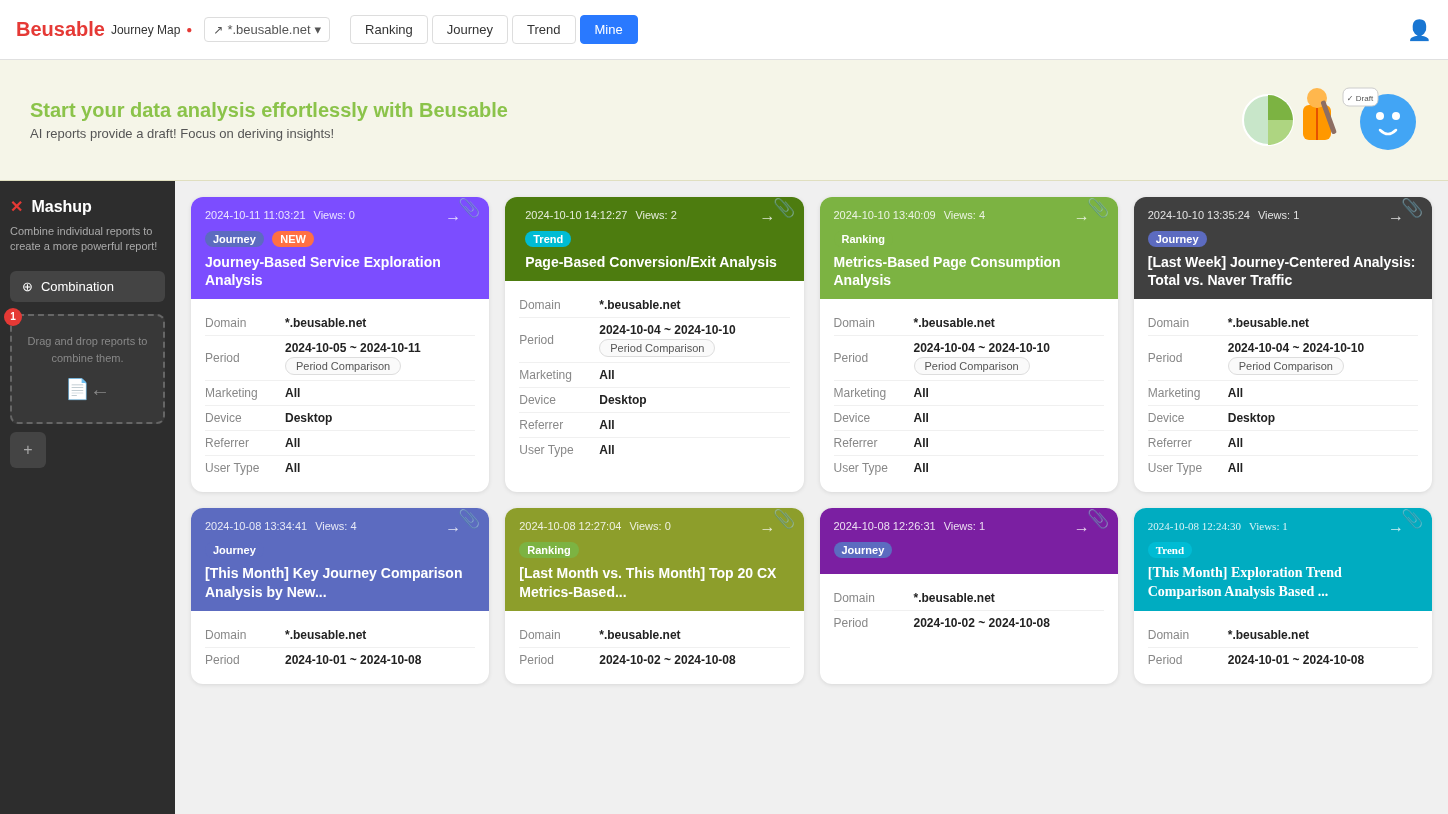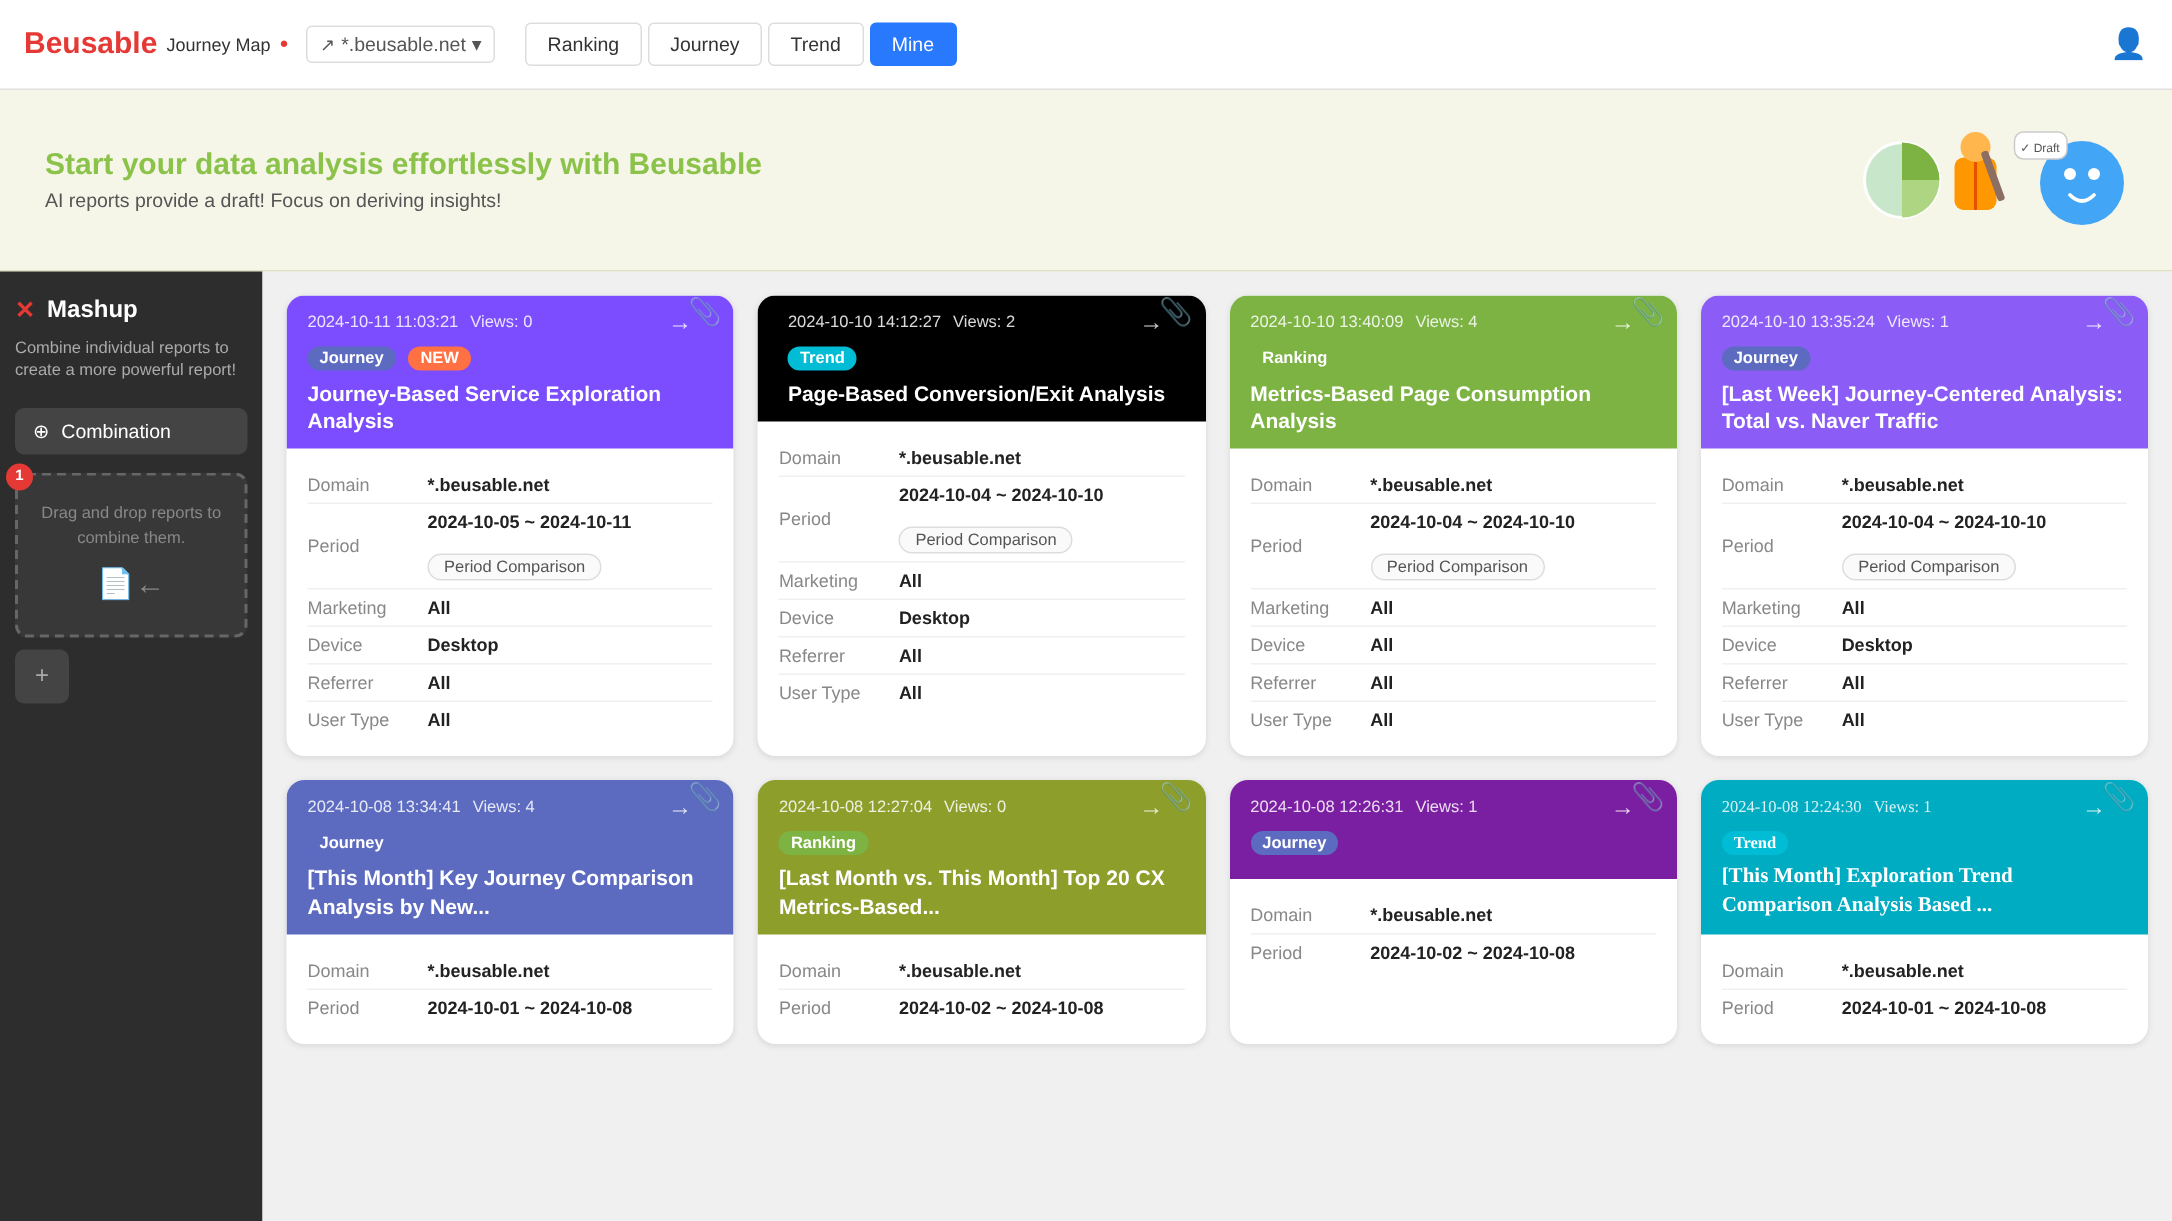--- a/index.html
+++ b/index.html
@@ -34,40 +34,40 @@
     .sidebar-add { width: 36px; height: 36px; background: #444; border-radius: 6px; display: flex; align-items: center; justify-content: center; color: #aaa; cursor: pointer; margin-top: 8px; font-size: 16px; }
 
     
     .content { flex: 1; padding: 16px; overflow-y: auto; background: #f0f0f0; }
     .cards-grid { display: grid; grid-template-columns: repeat(4, 1fr); gap: 16px; }
 
     
     .card { background: #fff; border-radius: 12px; overflow: hidden; box-shadow: 0 1px 4px rgba(0,0,0,0.1); cursor: pointer; position: relative; }
     .card-header { padding: 12px 14px 10px; position: relative; }
     .card-header.purple { background: #7c4dff; }
-    .card-header.teal { background: #000000; padding-left: 20px; }
+    .card-header.teal { background: #4d7c0f; padding-left: 20px; }
     .card-header.olive { background: #7cb342; }
-    .card-header.violet { background: #8b5cf6; }
+    .card-header.violet { background: #404040; }
     .card-header.blue-purple { background: #5c6bc0; }
     .card-header.dark-olive { background: #8d9e2b; }
     .card-meta { font-size: 11px; color: rgba(255,255,255,0.85); margin-bottom: 8px; display: flex; align-items: flex-end; gap: 8px; }
     .card-arrow { position: absolute; top: 10px; right: 28px; color: rgba(255,255,255,0.8); font-size: 16px; }
     .card-clip { position: absolute; top: 0; right: 8px; color: rgba(255,255,255,0.5); font-size: 18px; }
     .tag { display: inline-block; padding: 2px 8px; border-radius: 10px; font-size: 11px; font-weight: 600; margin-right: 4px; margin-bottom: 6px; }
     .tag.journey { background: #5c6bc0; color: #fff; }
     .tag.trend { background: #00bcd4; color: #fff; }
     .tag.ranking { background: #7cb342; color: #fff; }
     .tag.new { background: #ff7043; color: #fff; }
     .card-title { font-size: 14px; font-weight: 700; color: #fff; line-height: 1.3; }
     .card-body { padding: 12px 14px; }
     .card-row { display: flex; align-items: center; padding: 5px 0; border-bottom: 1px solid #f0f0f0; font-size: 12px; }
     .card-row:last-child { border-bottom: none; }
     .card-label { color: #888; width: 80px; flex-shrink: 0; }
     .card-value { color: #222; font-weight: 600; }
-    .period-btn { display: inline-block; border: 1px solid #ddd; border-radius: 12px; padding: 2px 10px; font-size: 11px; color: #555; background: #fafafa; margin-top: 14px; }
+    .period-btn { display: inline-block; border: 1px solid #ddd; border-radius: 12px; padding: 2px 10px; font-size: 11px; color: #555; background: #fafafa; margin-top: 2px; }
   </style>
 </head>
 <body>
 
 <div class="header">
   <div class="logo">
     <span>Beusable</span>
     <span style="color:#333;font-size:12px;font-weight:500;">Journey Map</span>
     <span style="color:#e53935;font-size:10px;">●</span>
   </div>

